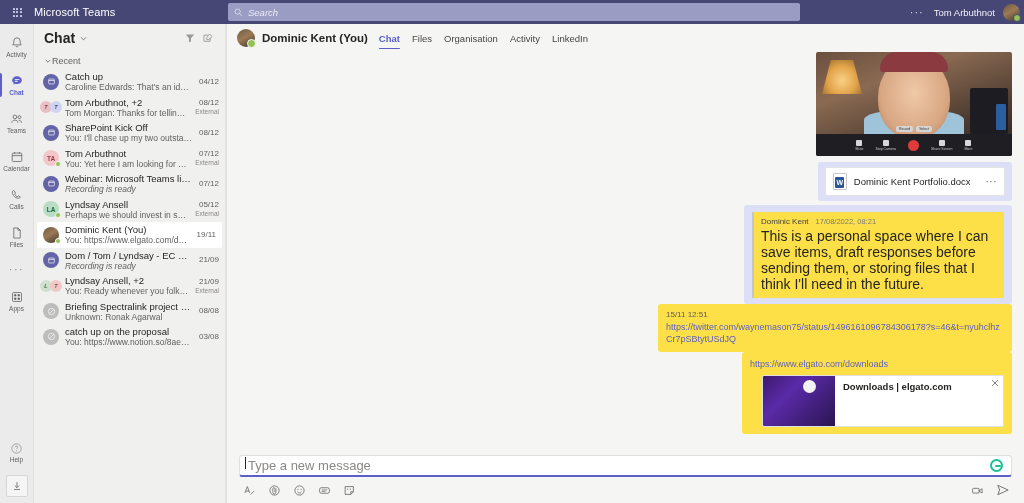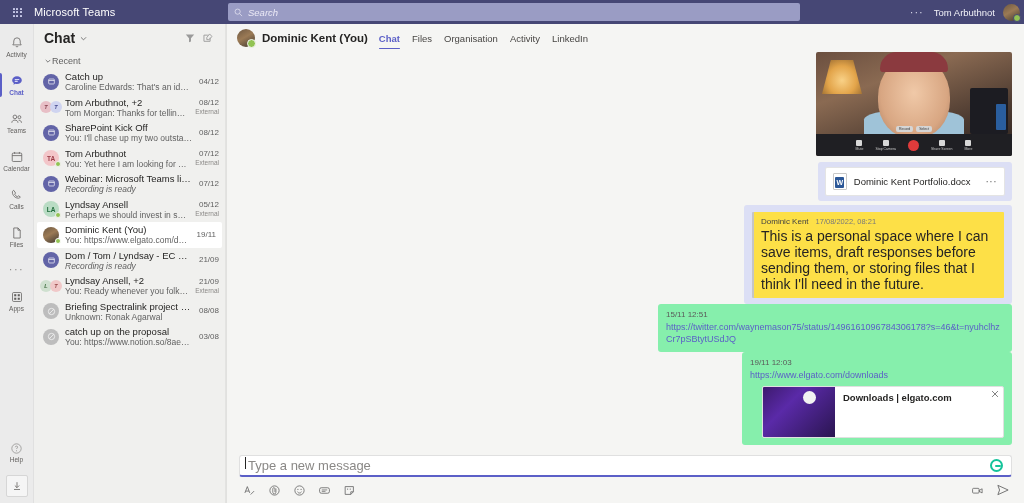--- a/index.html
+++ b/index.html
@@ -211,21 +211,21 @@
   .q-author { font-size: 8px; color: #424242; }
   .q-time { font-size: 7.5px; color: #7a7a7a; }
   .q-body { font-size: 14px; color: #252423; line-height: 16px; }
   .bubble-reply { font-size: 9.5px; color: #252423; padding: 6px 1px 1px 1px; line-height: 13px; }
 
   .date-div { display: flex; align-items: center; gap: 8px; margin: 7px 0 5px 0; }
   .date-div .ln { flex: 1; height: 1px; background: #e0e0de; }
   .date-div .dt { font-size: 8.5px; color: #616161; }
 
   .link-bubble {
-    background: #86efac; border-radius: 3px; padding: 6px 8px 7px 8px;
+    background: #fde047; border-radius: 3px; padding: 6px 8px 7px 8px;
   }
   .lb-time { font-size: 8px; color: #5a5a5a; margin-bottom: 2px; }
   .lb-link { font-size: 9px; color: #5b5fc7; word-break: break-all; line-height: 12px; }
 
   .preview-wrap { display: flex; justify-content: flex-end; }
   .preview-card {
     background: #fff; border: 1px solid #e0e0e0; border-radius: 2px; display: flex;
     width: 242px; margin-top: 5px; overflow: hidden; position: relative;
   }
   .pv-thumb {
@@ -687,21 +687,20 @@
         <div class="row right">
           <div class="link-bubble" style="max-width:354px;">
             <div class="lb-time">15/11 12:51</div>
             <div class="lb-link">https://twitter.com/waynemason75/status/1496161096784306178?s=46&amp;t=nyuhclhzCr7pSBtytUSdJQ</div>
           </div>
         </div>
 
 
         <div class="row right">
           <div class="link-bubble" style="width:270px; position:relative;">
-            <div class="lb-time">19/11 12:03</div>
             <div class="lb-link">https://www.elgato.com/downloads</div>
             <div class="preview-wrap">
               <div class="preview-card">
                 <div class="pv-thumb">
                   <span class="dot"></span>
 
                 </div>
                 <div class="pv-body">
                   <span class="pv-title">Downloads | elgato.com</span>
 

